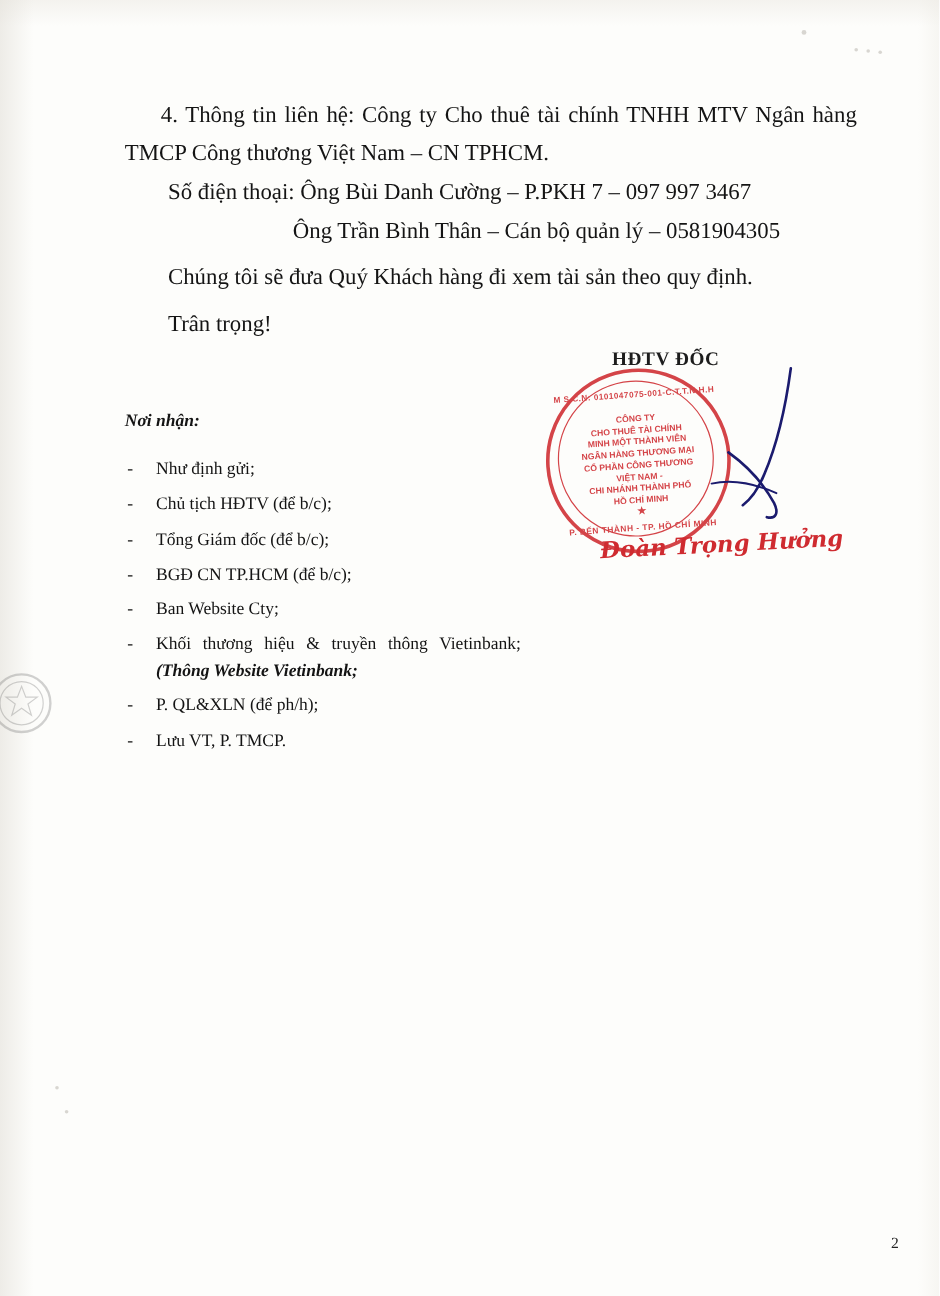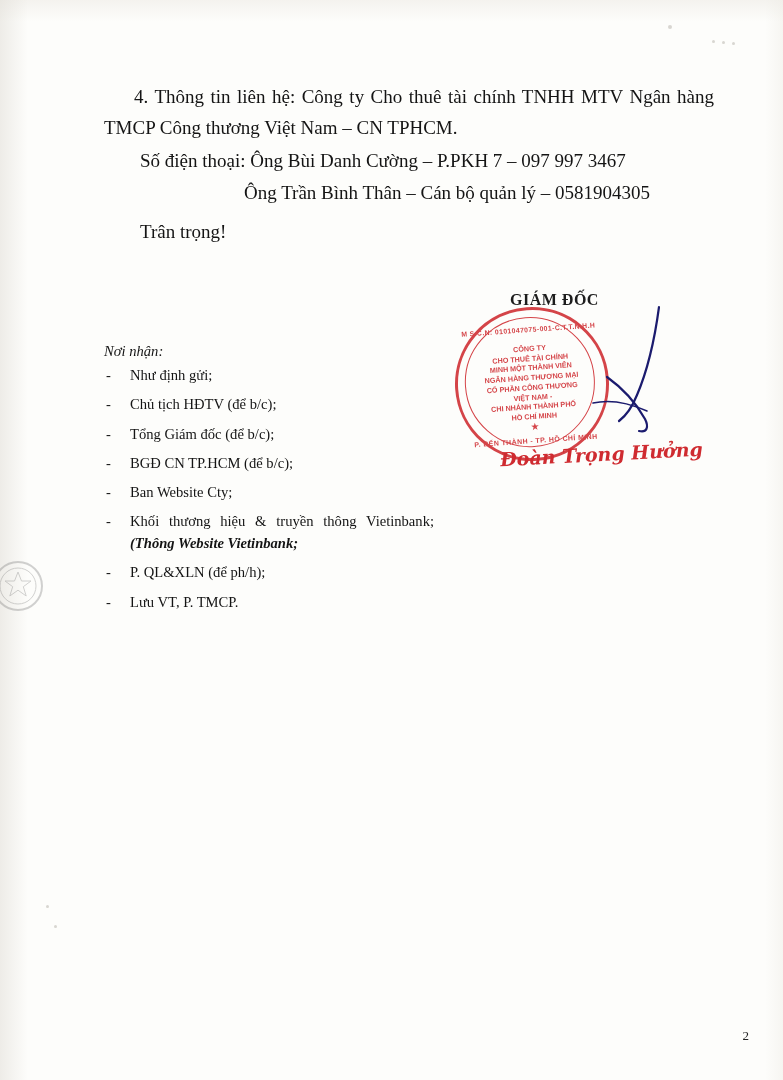--- a/index.html
+++ b/index.html
@@ -48,23 +48,23 @@
   .noinhan-block {
     position: absolute;
     left: 104px;
     top: 340px;
     width: 330px;
     font-size: 14.6px;
     line-height: 1.52;
     color: #141414;
   }
   .noinhan-title {
-    font-weight: normal;
+    font-weight: bold;
     font-style: italic;
-    margin-bottom: 2px;
+    margin-bottom: 18px;
   }
   ul.recipients {
     list-style: none;
     margin: 0;
     padding: 0;
   }
   ul.recipients li {
     position: relative;
     padding-left: 26px;
     margin-bottom: 7px;
@@ -200,39 +200,40 @@
   <svg class="corner-emblem" viewBox="0 0 52 52">
     <circle cx="26" cy="26" r="24" fill="none" stroke="#6b6b6b" stroke-width="2"></circle>
     <circle cx="26" cy="26" r="18" fill="none" stroke="#6b6b6b" stroke-width="1"></circle>
     <path d="M26 12 l3.5 9 9.5 0 -7.7 5.7 2.9 9.3 -8.2-5.8 -8.2 5.8 2.9-9.3 -7.7-5.7 9.5 0 z" fill="none" stroke="#6b6b6b" stroke-width="1"></path>
   </svg>
 
   <div class="doc-body">
     <p class="para indent">4. Thông tin liên hệ: Công ty Cho thuê tài chính TNHH MTV Ngân hàng TMCP Công thương Việt Nam – CN TPHCM.</p>
     <p class="para ind-body">Số điện thoại:  Ông Bùi Danh Cường – P.PKH 7 – 097 997 3467</p>
     <p class="para ind2">Ông Trần Bình Thân – Cán bộ quản lý – 0581904305</p>
+    <p class="para ind-body" style="margin-top:8px;">Chúng tôi sẽ đưa Quý Khách hàng đi xem tài sản theo quy định.</p>
     <p class="para ind-body" style="margin-top:8px;">Trân trọng!</p>
   </div>
 
   <div class="noinhan-block">
     <div class="noinhan-title">Nơi nhận:</div>
     <ul class="recipients">
       <li><span class="dash">-</span><span>Như định gửi;</span></li>
       <li><span class="dash">-</span><span>Chủ tịch HĐTV (để b/c);</span></li>
       <li><span class="dash">-</span><span>Tổng Giám đốc (để b/c);</span></li>
       <li><span class="dash">-</span><span>BGĐ CN TP.HCM (để b/c);</span></li>
       <li><span class="dash">-</span><span>Ban Website Cty;</span></li>
       <li><span class="dash">-</span><span>Khối  thương  hiệu  &amp;  truyền  thông Vietinbank;</span> <span class="ital">(Thông Website Vietinbank;</span></li>
       <li><span class="dash">-</span><span>P. QL&amp;XLN (để ph/h);</span></li>
       <li><span class="dash">-</span><span>Lưu VT, P. TMCP.</span></li>
     </ul>
   </div>
 
   <div class="sign-area">
-    <div class="sign-title">GIÁM ĐỐC</div>
+    <div class="sign-title">HĐTV ĐỐC</div>
 
     <div class="stamp">
       <div class="inner-ring"></div>
       <div class="arc-top">M S.C.N: 0101047075-001-C.T.T.N.H.H</div>
       <div class="center-lines">
         <div>CÔNG TY</div>
         <div>CHO THUÊ TÀI CHÍNH</div>
         <div>MINH MỘT THÀNH VIÊN</div>
         <div>NGÂN HÀNG THƯƠNG MẠI</div>
         <div>CỔ PHẦN CÔNG THƯƠNG</div>

